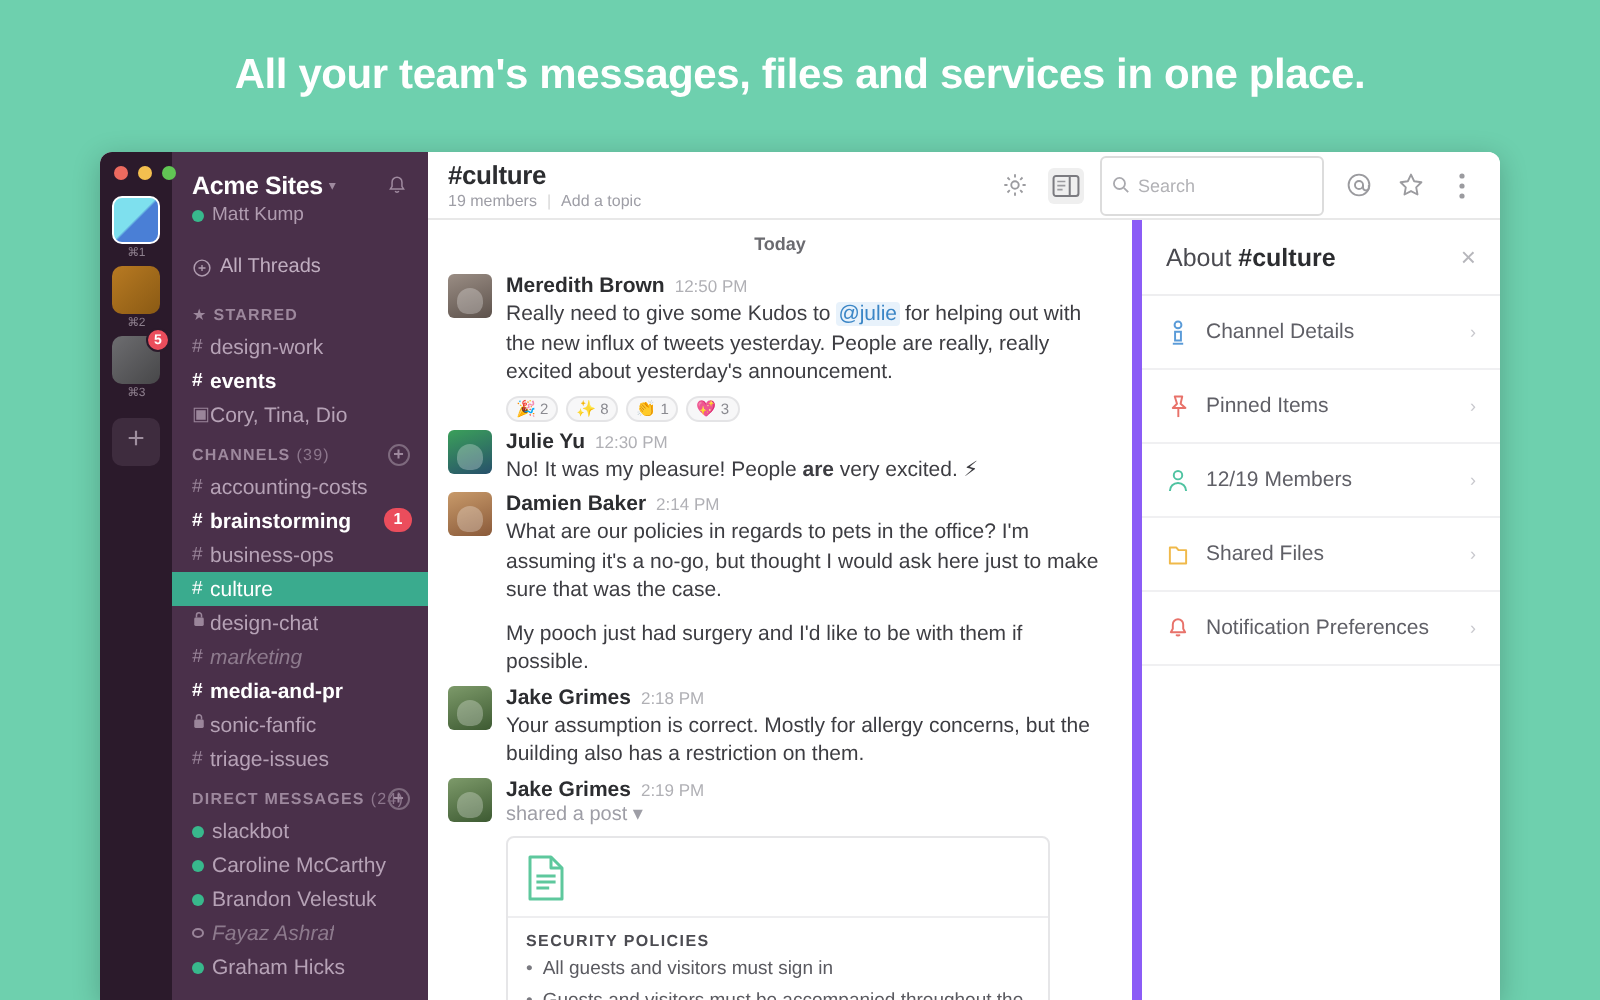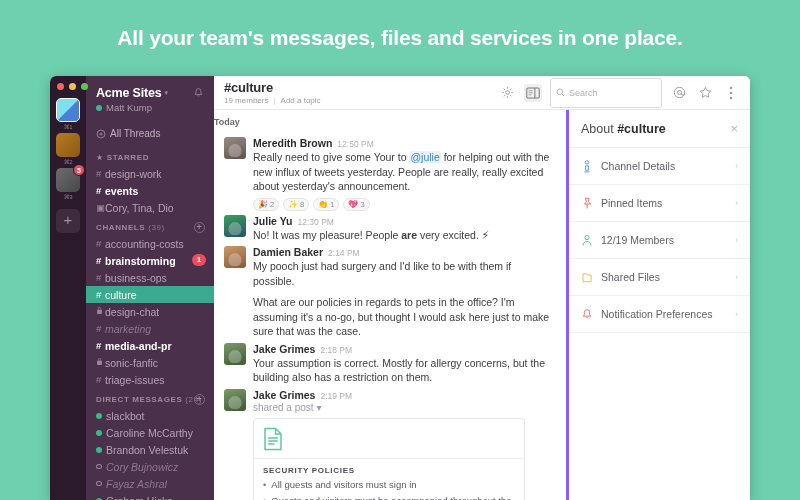--- a/index.html
+++ b/index.html
@@ -164,21 +164,21 @@
   }
 
   .body-row { flex: 1 1 auto; display: flex; min-height: 0; }
 
   
   .msgs {
     flex: 1 1 auto; min-width: 0; overflow: hidden; padding: 5px 0 0 0;
     position: relative;
   }
   .daysep {
-    text-align: left; font-size: 9px; font-weight: 700; color: #6b6b70;
+    text-align: center; font-size: 9px; font-weight: 700; color: #6b6b70;
     padding: 2px 0 6px 0;
   }
   .msg { display: flex; padding: 4px 12px 0 10px; gap: 7px; }
   .avatar {
     width: 22px; height: 22px; border-radius: 3px; flex: 0 0 22px;
     background: #cfd3d8; overflow: hidden; position: relative;
   }
   .av-a { background: linear-gradient(160deg,#9a8d84,#5d524c); }
   .av-b { background: linear-gradient(160deg,#3ba05a,#27506b); }
   .av-c { background: linear-gradient(160deg,#c89a6a,#8a5a3a); }
@@ -221,21 +221,21 @@
     color: #4c4c52; text-transform: uppercase;
   }
   .card-li {
     font-size: 9.5px; color: #5a5a60; margin-top: 4px;
     display: flex; gap: 5px; line-height: 12px;
   }
   .card-li .bul { color: #7a7a80; }
 
   
   .rpanel {
-    width: 184px; flex: 0 0 184px; border-left: 3px solid #8b5cf6;
+    width: 184px; flex: 0 0 184px; border-left: 5px solid #8b5cf6;
     background: #fff; display: flex; flex-direction: column;
   }
   .rp-head {
     height: 38px; flex: 0 0 38px; display: flex; align-items: center;
     padding: 0 12px; border-bottom: 1px solid #eeeef0;
   }
   .rp-title { font-size: 12.5px; color: #4a4a50; flex: 1 1 auto; }
   .rp-title b { color: #2c2d30; font-weight: 700; }
   .rp-close { color: #b6b6bb; font-size: 13px; cursor: pointer; line-height: 1; }
   .rp-item {
@@ -383,24 +383,20 @@
     <div class="ch">
       <span class="dmdot on"></span>
       <span class="nm">Caroline McCarthy</span>
     </div>
     <div class="ch">
       <span class="dmdot on"></span>
       <span class="nm">Brandon Velestuk</span>
     </div>
     <div class="ch muted">
       <span class="dmdot off"></span>
-      <span class="nm">Cory Bujnowicz</span>
-    </div>
-    <div class="ch muted">
-      <span class="dmdot off"></span>
       <span class="nm">Fayaz Ashraf</span>
     </div>
     <div class="ch">
       <span class="dmdot on"></span>
       <span class="nm">Graham Hicks</span>
     </div>
 
   </div>
 
   <div class="main">
@@ -465,21 +461,21 @@
 
         <div class="msg">
           <div class="avatar av-a">
               <span class="av-head"></span>
             </div>
           <div class="mbody">
             <div class="mhead">
               <span class="mname">Meredith Brown</span>
               <span class="mtime">12:50 PM</span>
             </div>
-            <div class="mtext"><span>Really need to give some Your to </span><span class="mention">@julie</span><span> for helping out with the new influx of tweets yesterday. People are really, really excited about yesterday's announcement.</span></div>
+            <div class="mtext"><span>Really need to give some Kudos to </span><span class="mention">@julie</span><span> for helping out with the new influx of tweets yesterday. People are really, really excited about yesterday's announcement.</span></div>
             <div class="reactions">
               <div class="react">
                   <span class="em">🎉</span>
                   <span>2</span>
                 </div>
               <div class="react">
                   <span class="em">✨</span>
                   <span>8</span>
                 </div>
               <div class="react">
@@ -509,22 +505,22 @@
 
         <div class="msg">
           <div class="avatar av-c">
               <span class="av-head"></span>
             </div>
           <div class="mbody">
             <div class="mhead">
               <span class="mname">Damien Baker</span>
               <span class="mtime">2:14 PM</span>
             </div>
+            <div class="mtext">What are our policies in regards to pets in the office? I'm assuming it's a no-go, but thought I would ask here just to make sure that was the case.</div>
             <div class="mtext">My pooch just had surgery and I'd like to be with them if possible.</div>
-            <div class="mtext">What are our policies in regards to pets in the office? I'm assuming it's a no-go, but thought I would ask here just to make sure that was the case.</div>
           </div>
         </div>
 
         <div class="msg">
           <div class="avatar av-d">
               <span class="av-head"></span>
             </div>
           <div class="mbody">
             <div class="mhead">
               <span class="mname">Jake Grimes</span>

